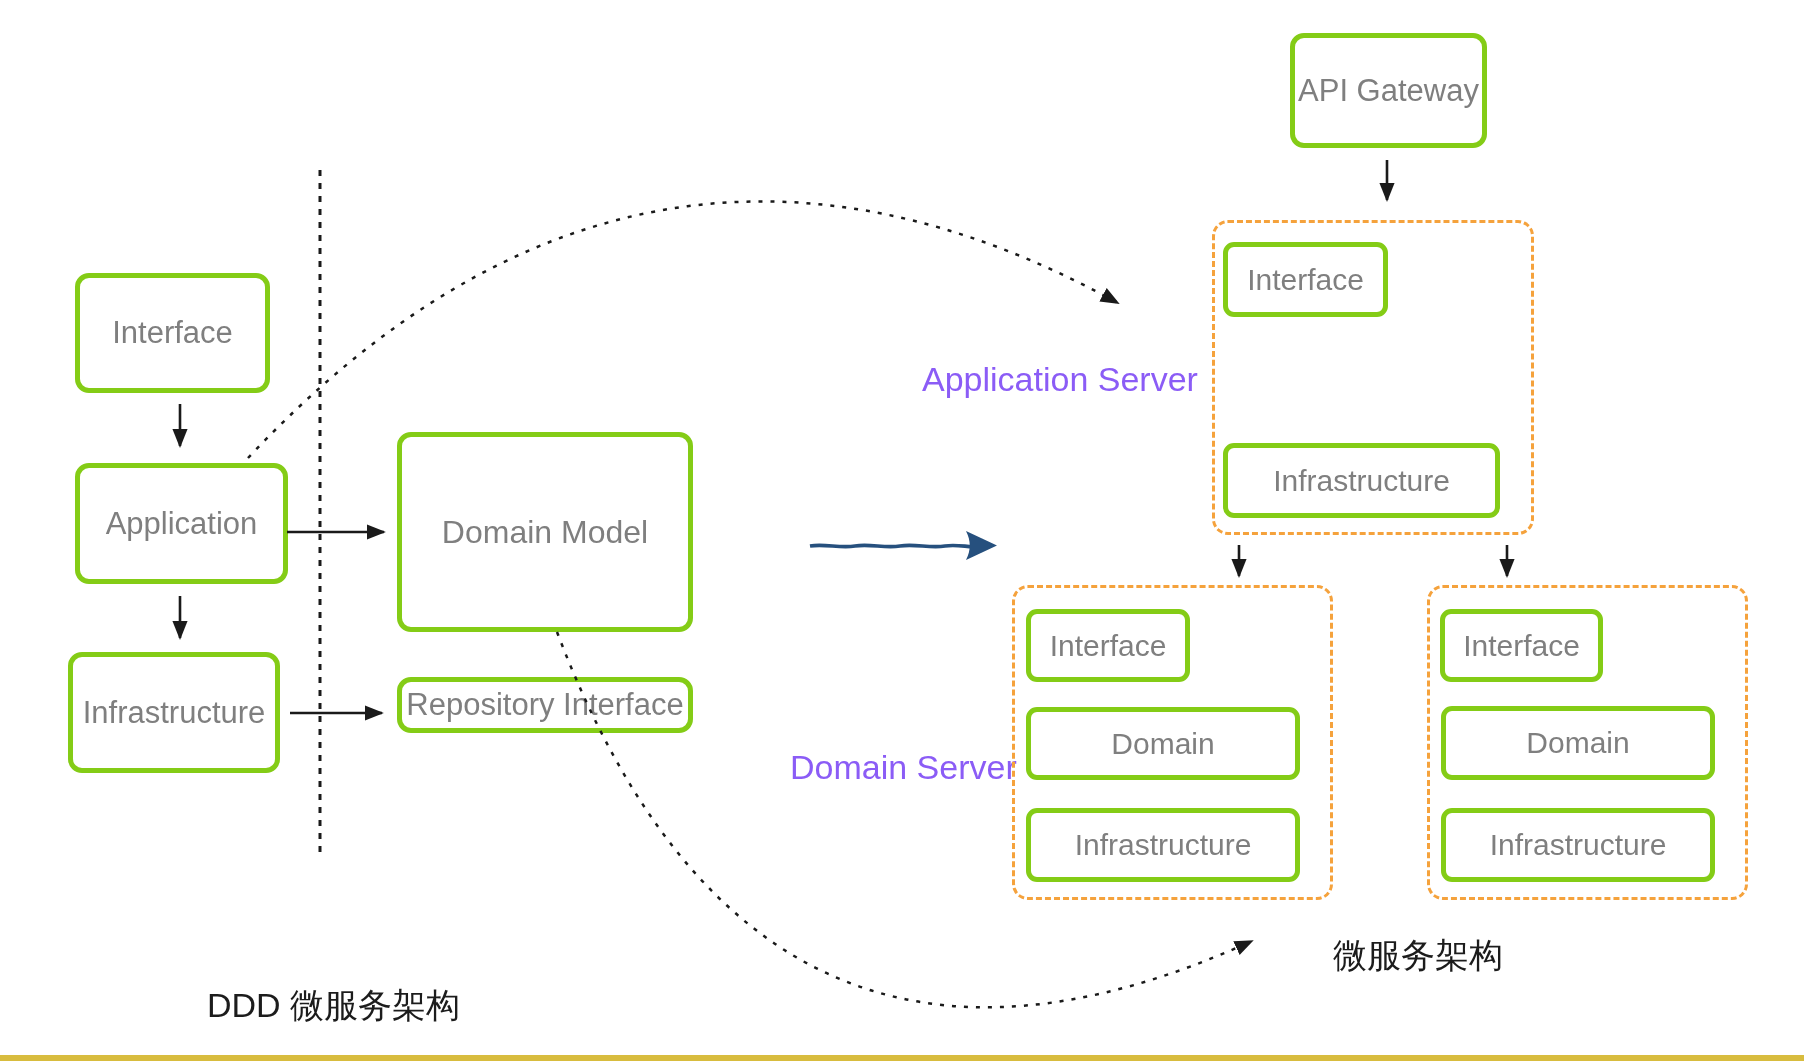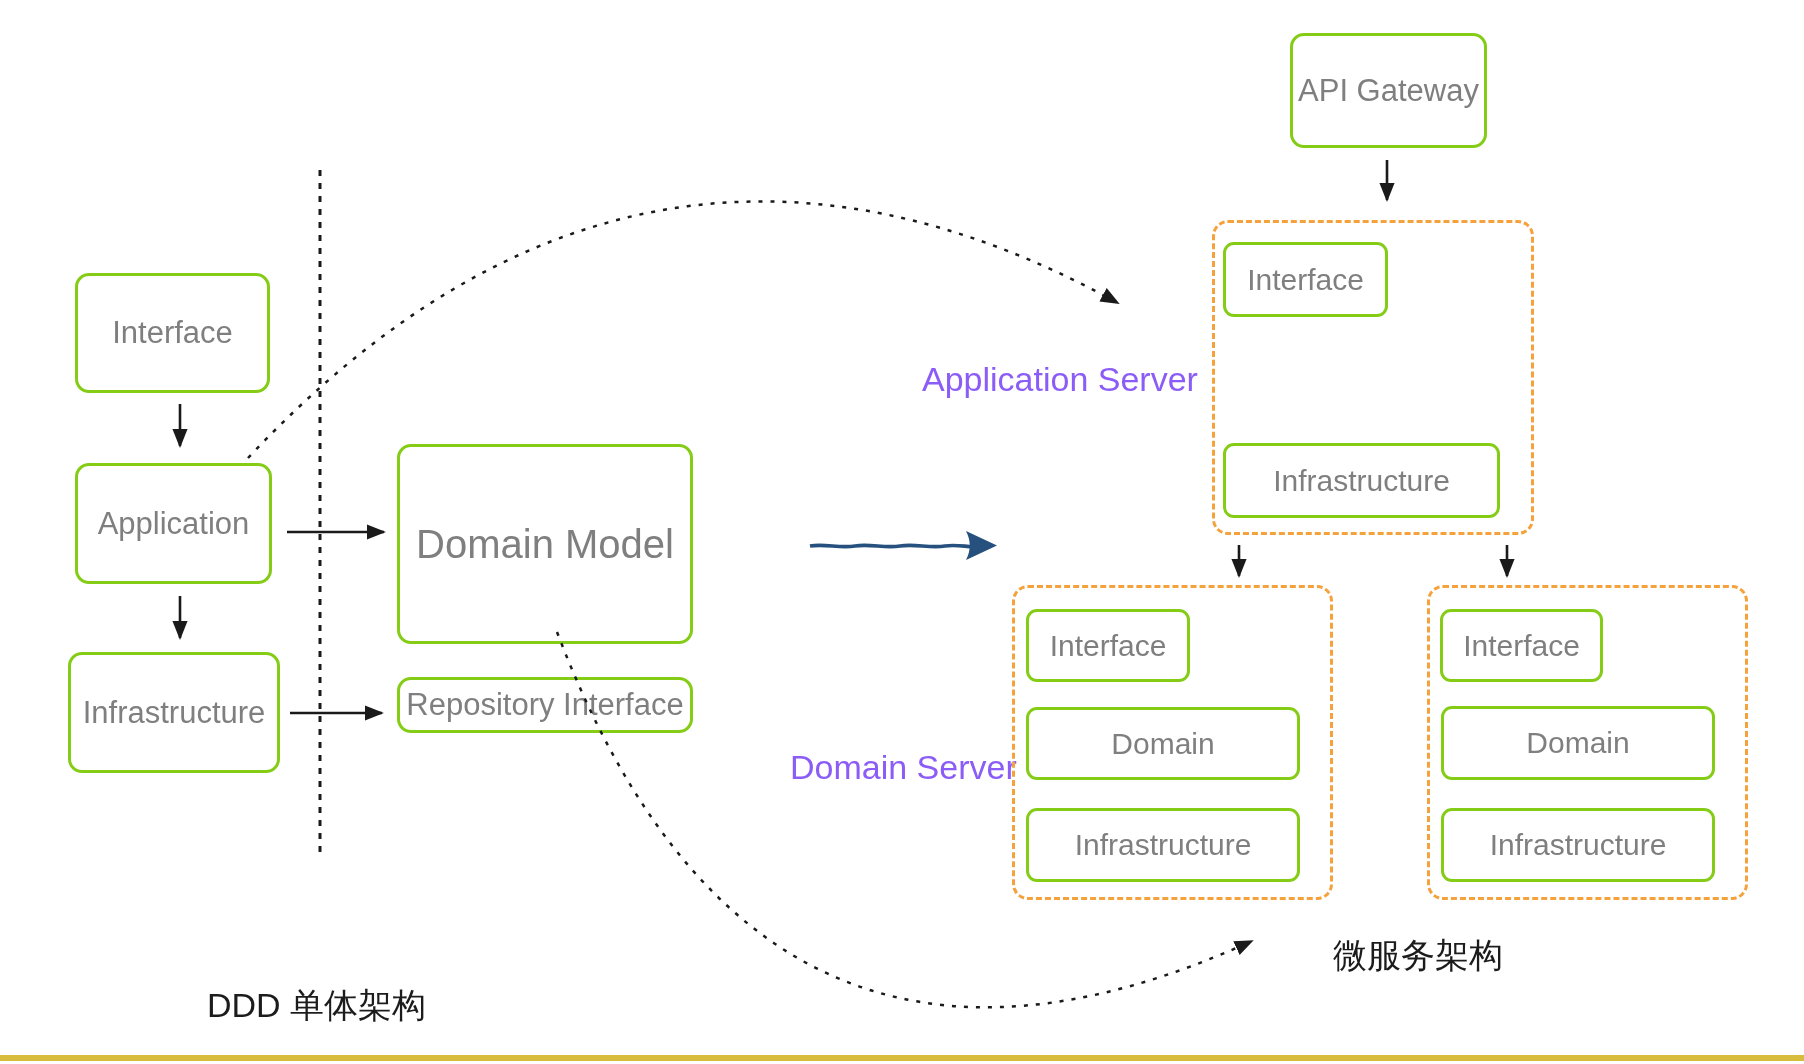--- a/index.html
+++ b/index.html
@@ -4,21 +4,21 @@
 <style>
   html, body { margin:0; padding:0; background:#ffffff; }
   .canvas {
     position:relative; width:1804px; height:1064px; overflow:hidden;
     background:#ffffff;
     font-family:"Liberation Sans", sans-serif;
     font-weight:300;
   }
   .node {
     position:absolute; box-sizing:border-box;
-    background:#ffffff; border:3px solid #84cc16; border-radius:14px;
+    background:#ffffff; border:5px solid #84cc16; border-radius:14px;
     display:flex; align-items:center; justify-content:center;
     color:#7f7f7f; font-size:31px; white-space:nowrap;
   }
   .node.small { border-radius:11px; font-size:30px; }
   .cluster {
     position:absolute; box-sizing:border-box;
     border:3px dashed #f5a23c; border-radius:16px;
     background:transparent;
   }
   .lbl { position:absolute; white-space:nowrap; }
@@ -33,29 +33,29 @@
     pointer-events:none;
   }
 </style>
 </head>
 <body>
 
 <div class="canvas">
 
   <div class="node" style="left:75px; top:273px; width:195px; height:120px;">Interface</div>
 
-  <div class="node" style="left:75px; top:463px; width:197px; height:121px;">Application</div>
+  <div class="node" style="left:75px; top:463px; width:213px; height:121px;">Application</div>
 
   <div class="node" style="left:68px; top:652px; width:212px; height:121px;">Infrastructure</div>
 
-  <div class="node" style="left:397px; top:432px; width:296px; height:200px; font-size:40px;margin-top:12px;">Domain Model</div>
+  <div class="node" style="left:397px; top:432px; width:296px; height:200px; font-size:32px;">Domain Model</div>
 
   <div class="node" style="left:397px; top:677px; width:296px; height:56px;">Repository Interface</div>
 
-  <div class="lbl lbl-cn" style="left:207px; top:983px;">DDD 单体架构</div>
+  <div class="lbl lbl-cn" style="left:207px; top:983px;">DDD 微服务架构</div>
 
   <div class="node" style="left:1290px; top:33px; width:197px; height:115px;">API Gateway</div>
 
   <div class="lbl lbl-gray" style="left:922px; top:360px;">Application Server</div>
 
   <div class="lbl lbl-gray" style="left:790px; top:748px;text-align:right;">Domain Server</div>
 
   <div class="cluster" style="left:1212px; top:220px; width:322px; height:315px;"></div>
 
   <div class="node small" style="left:1223px; top:242px; width:165px; height:75px;">Interface</div>

